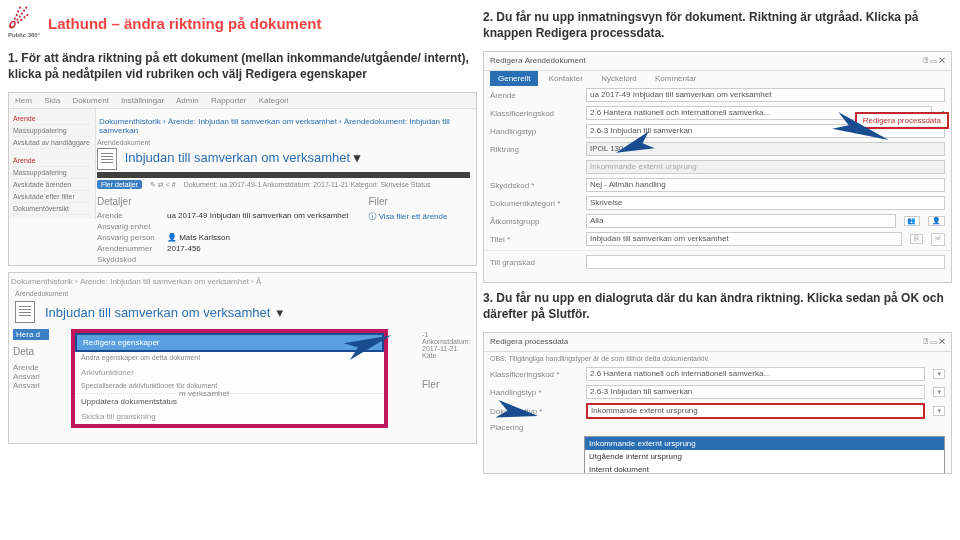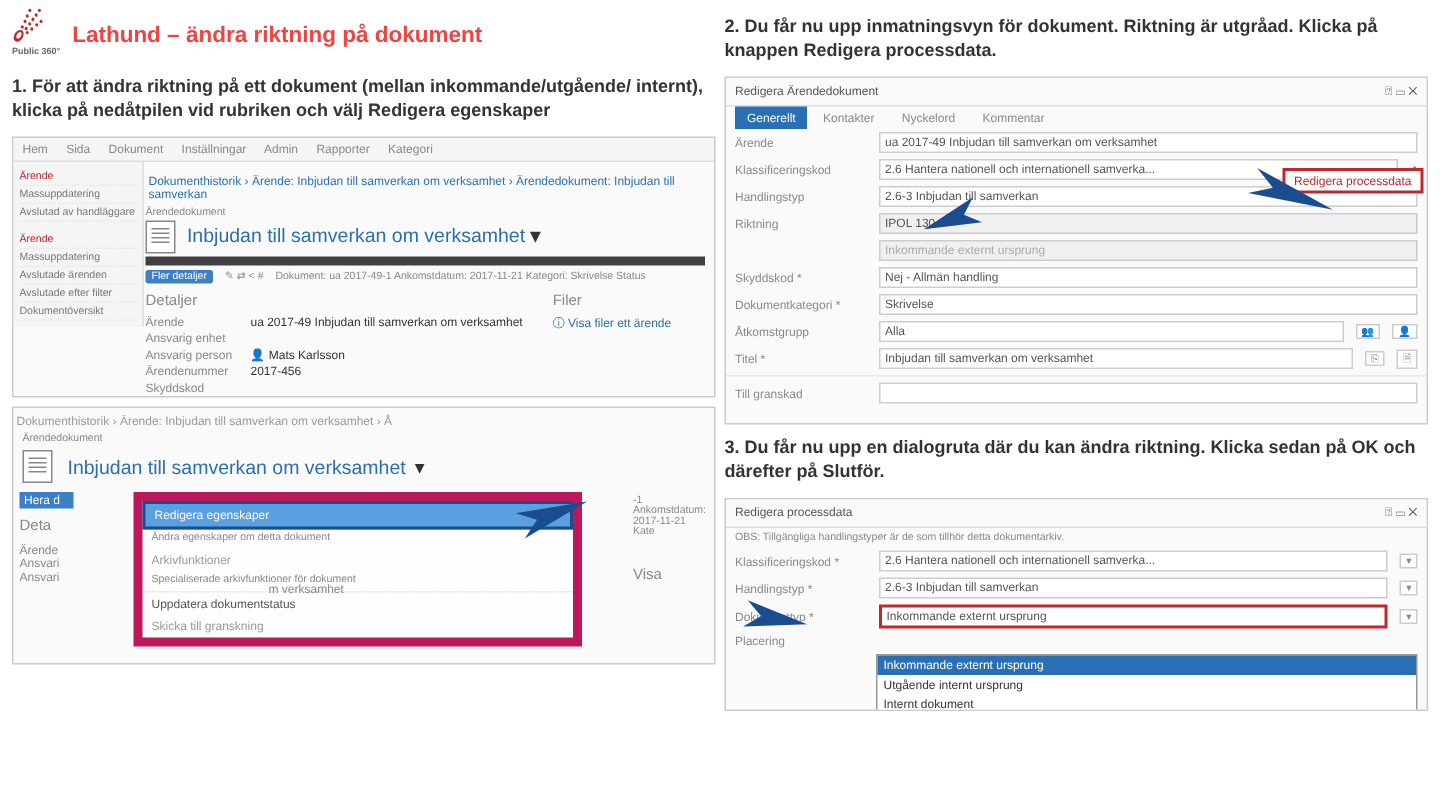--- a/index.html
+++ b/index.html
@@ -22,21 +22,21 @@
 .chip-row{padding:3px 0;color:#888;font-size:7px}
 .chip{background:#3b7fc4;color:#fff;padding:1px 4px;border-radius:2px;margin-right:4px}
 .details{display:flex;gap:20px;padding-top:2px}
 .details .lab{color:#888;width:70px;display:inline-block}
 .details .val{color:#333}
 .details-col{display:flex;flex-direction:column;gap:2px}
 .section-h{color:#888;font-size:10px;padding:2px 0}
 .files-h{color:#2a6fb3;font-size:8px}
 .popup-title{font-size:13px;color:#2a6fb3;padding:4px 6px;display:flex;align-items:center;gap:6px}
 .popup-title .arrow{color:#333}
-.menu{border:6px solid #be185d;background:#fefefe;margin:2px 30px 6px 36px;font-size:8px}
+.menu{border:4px solid #be185d;background:#fefefe;margin:2px 30px 6px 18px;font-size:8px}
 .menu .hi{background:#5a9fe0;color:#fff;padding:3px 6px;border:2px solid #1a4d8f}
 .menu .sub{color:#888;padding:2px 6px 4px 6px;font-size:7px}
 .menu .it{padding:3px 6px;border-top:1px dotted #ddd}
 .menu .hdr{color:#999;padding:3px 6px}
 .right-shot{border:1px solid #ccc;background:#fafafa;font-size:8px}
 .dlg-title{background:#fafafa;padding:4px 6px;border-bottom:1px solid #ddd;color:#555;display:flex;justify-content:space-between}
 .tabs{padding:0 6px}
 .tab{display:inline-block;padding:3px 8px;color:#888;font-size:8px}
 .tab.active{background:#2a6fb3;color:#fff}
 .form-row{display:flex;align-items:center;padding:2px 6px;gap:6px}
@@ -140,21 +140,21 @@
           <div class="sub">Ändra egenskaper om detta dokument</div>
           <div class="hdr">Arkivfunktioner</div>
           <div class="sub">Specialiserade arkivfunktioner för dokument</div>
           <div class="it">Uppdatera dokumentstatus</div>
           <div class="hdr">Skicka till granskning</div>
         </div>
         <span class="bigarrow" style="top:0;right:40px">➤</span>
       </div>
       <div style="width:50px;padding:4px;color:#888">
         <div style="font-size:7px">-1   Ankomstdatum: 2017-11-21   Kate</div>
-        <div style="font-size:10px;margin-top:20px">Visa</div>
+        <div style="font-size:10px;margin-top:20px">Fler</div>
       </div>
     </div>
     <div style="position:absolute;left:170px;top:116px;color:#888;font-size:8px">m verksamhet</div>
   </div>
 </div>
 
 <div class="col">
   <div class="step">2. Du får nu upp inmatningsvyn för dokument. Riktning är utgråad. Klicka på knappen Redigera processdata.</div>
 
   <div class="right-shot rel" style="height:230px;overflow:hidden">

